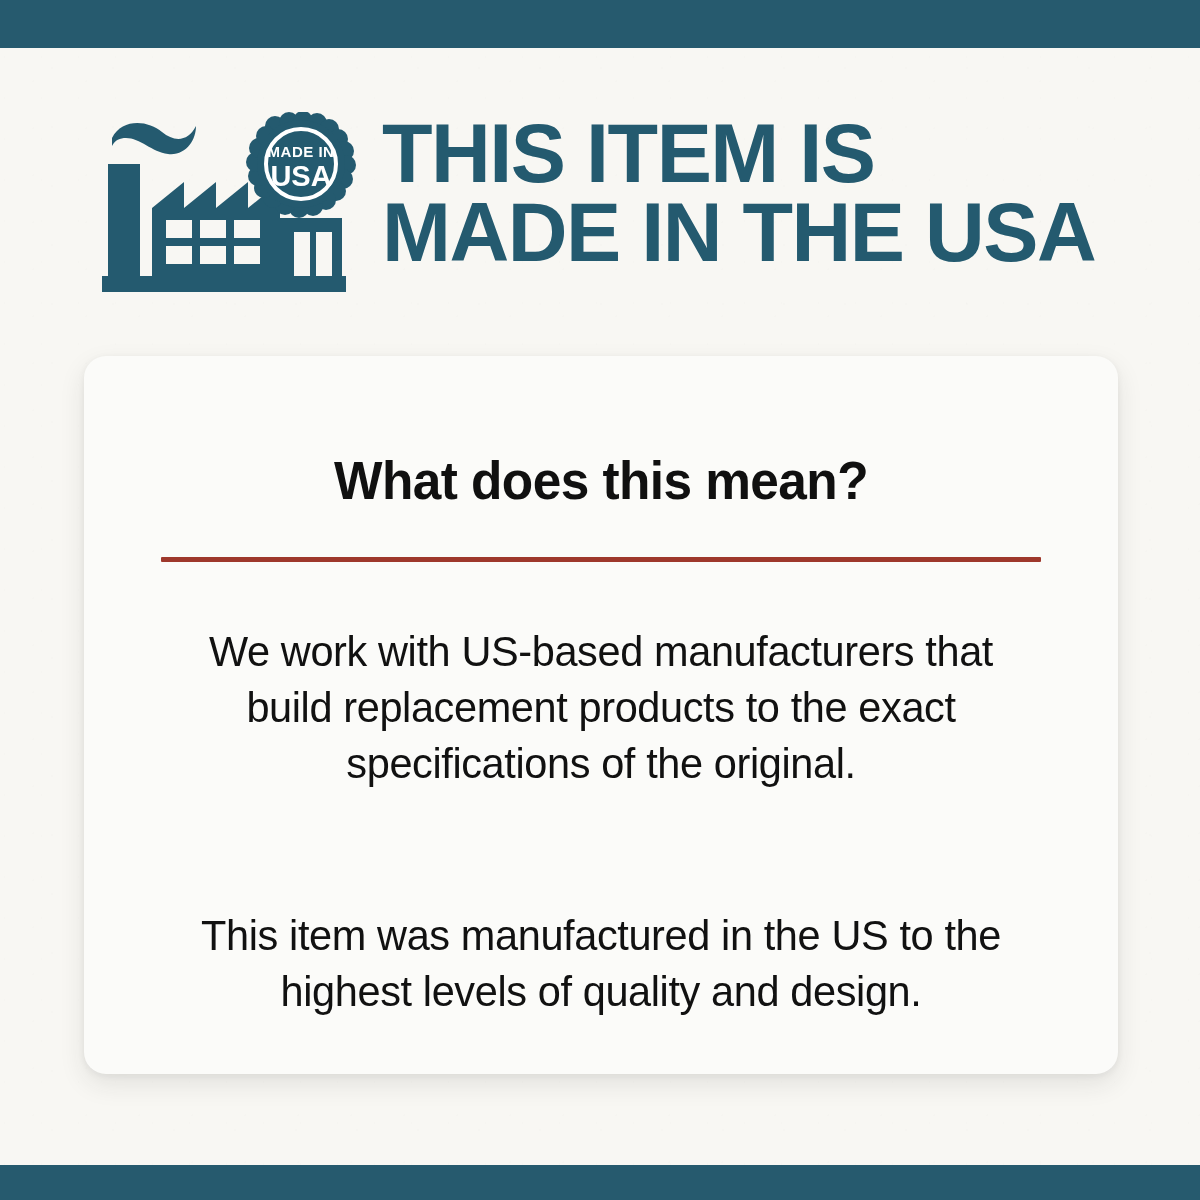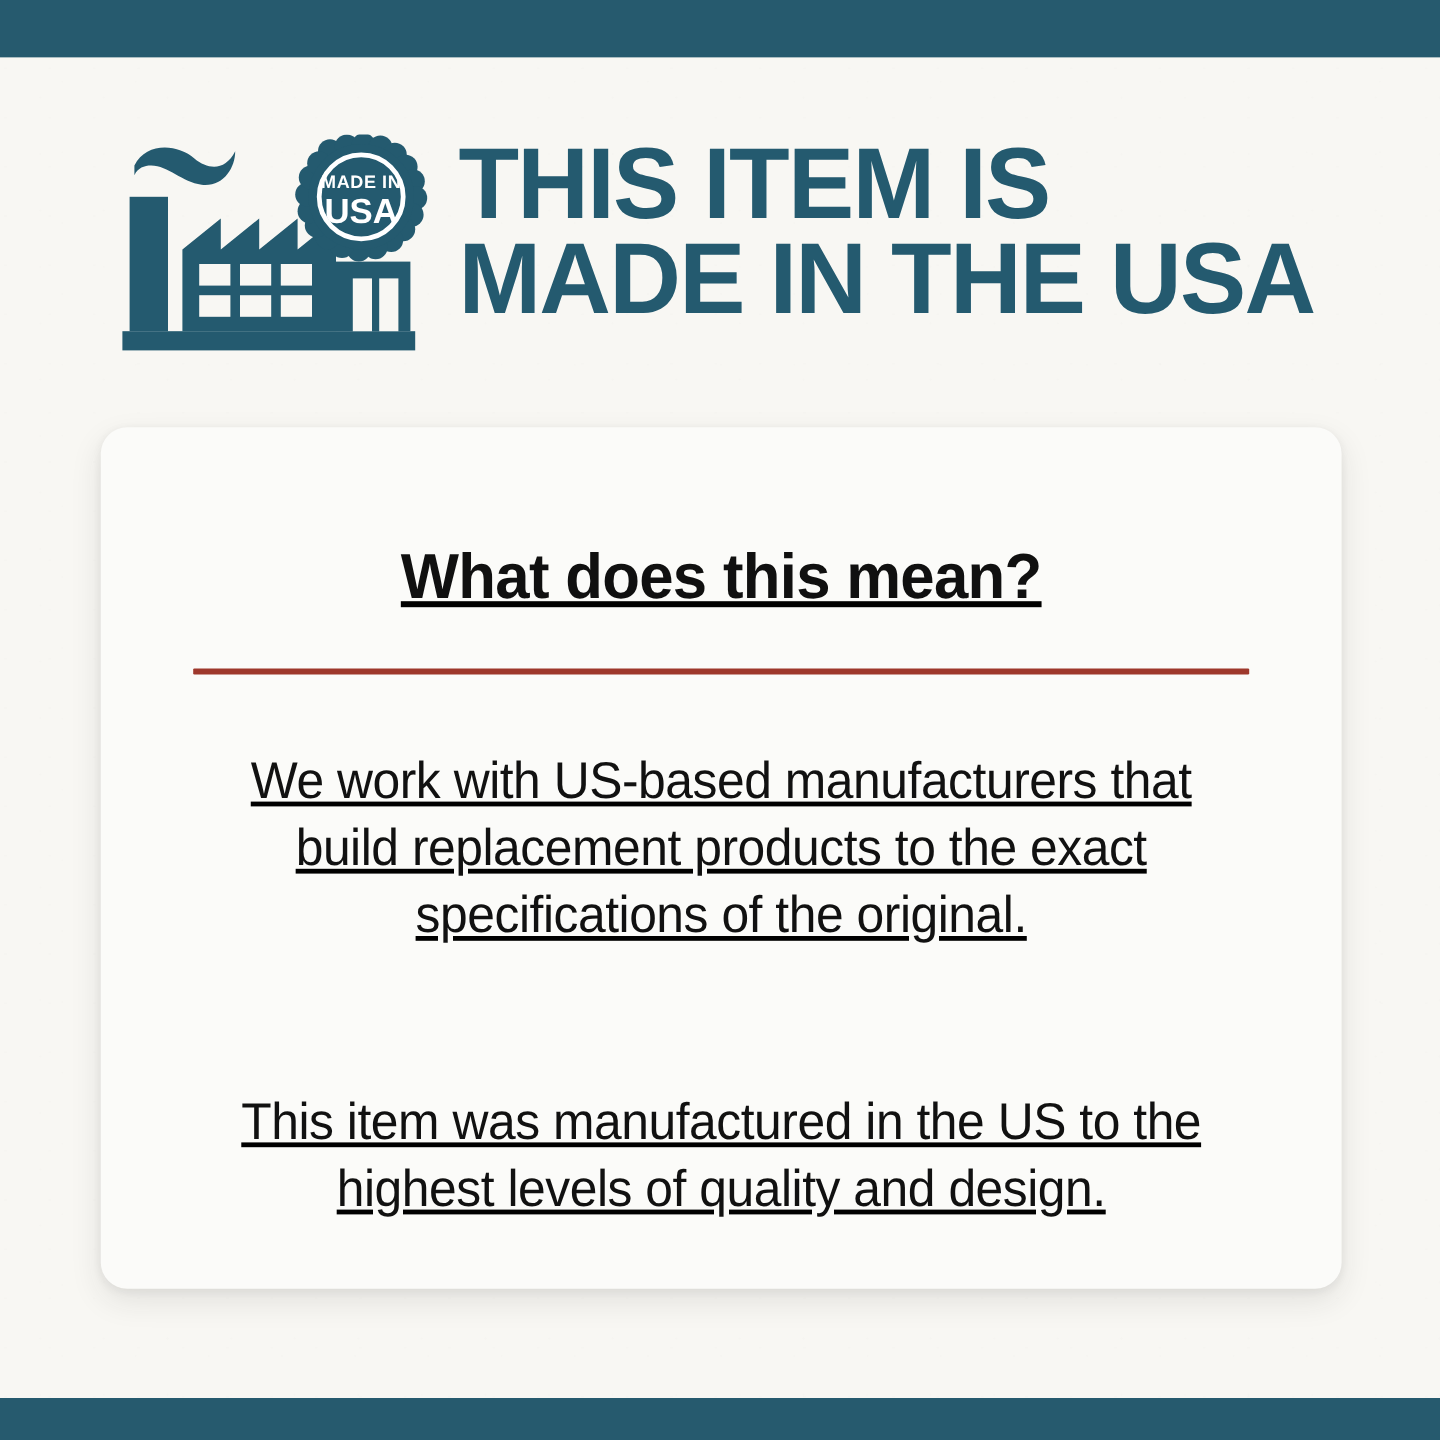--- a/index.html
+++ b/index.html
@@ -101,21 +101,20 @@
     position: absolute;
     left: 84px;
     top: 308px;
     width: 1034px;
     height: 718px;
     background: #fbfbf9;
     border-radius: 22px;
     box-shadow:
       0 10px 26px rgba(40, 40, 40, 0.10),
       0 2px 7px rgba(40, 40, 40, 0.06);
-    text-decoration: underline;
   }
 
   #card-heading {
     text-align: center;
     color: #101010;
     font-family: "Liberation Sans", sans-serif;
     font-weight: bold;
     font-size: 53px;
     letter-spacing: -0.6px;
     margin: 0;

